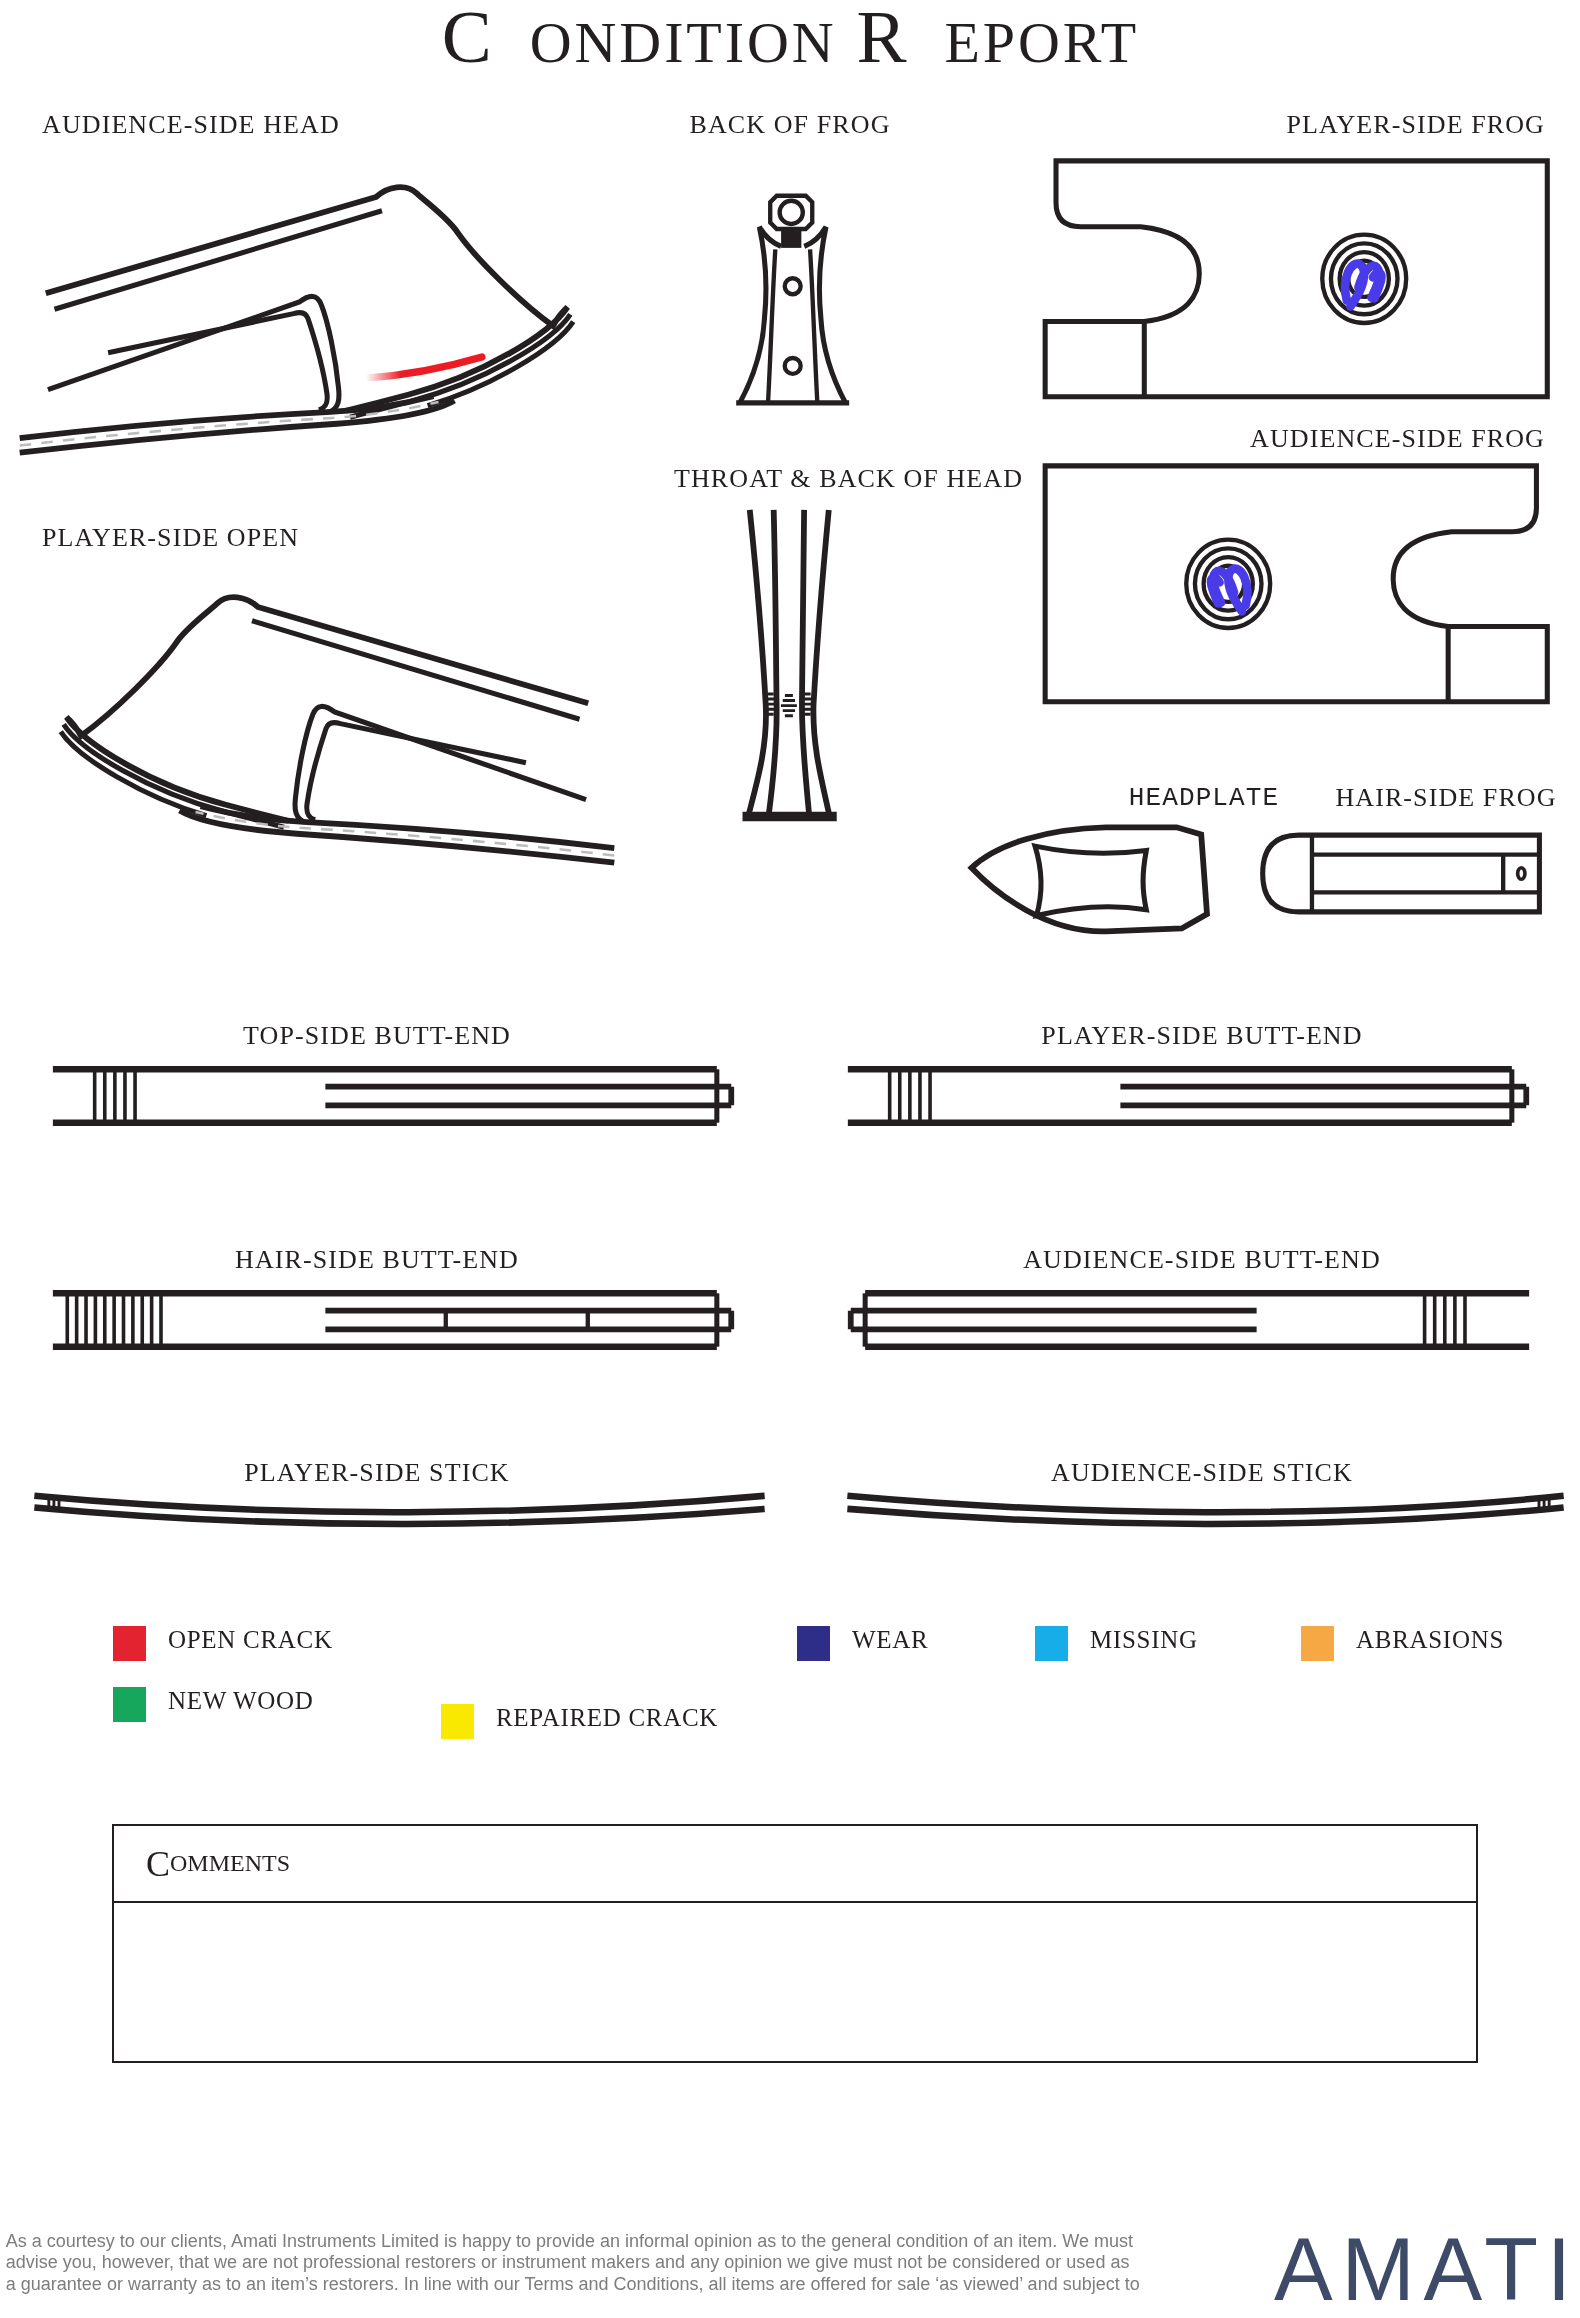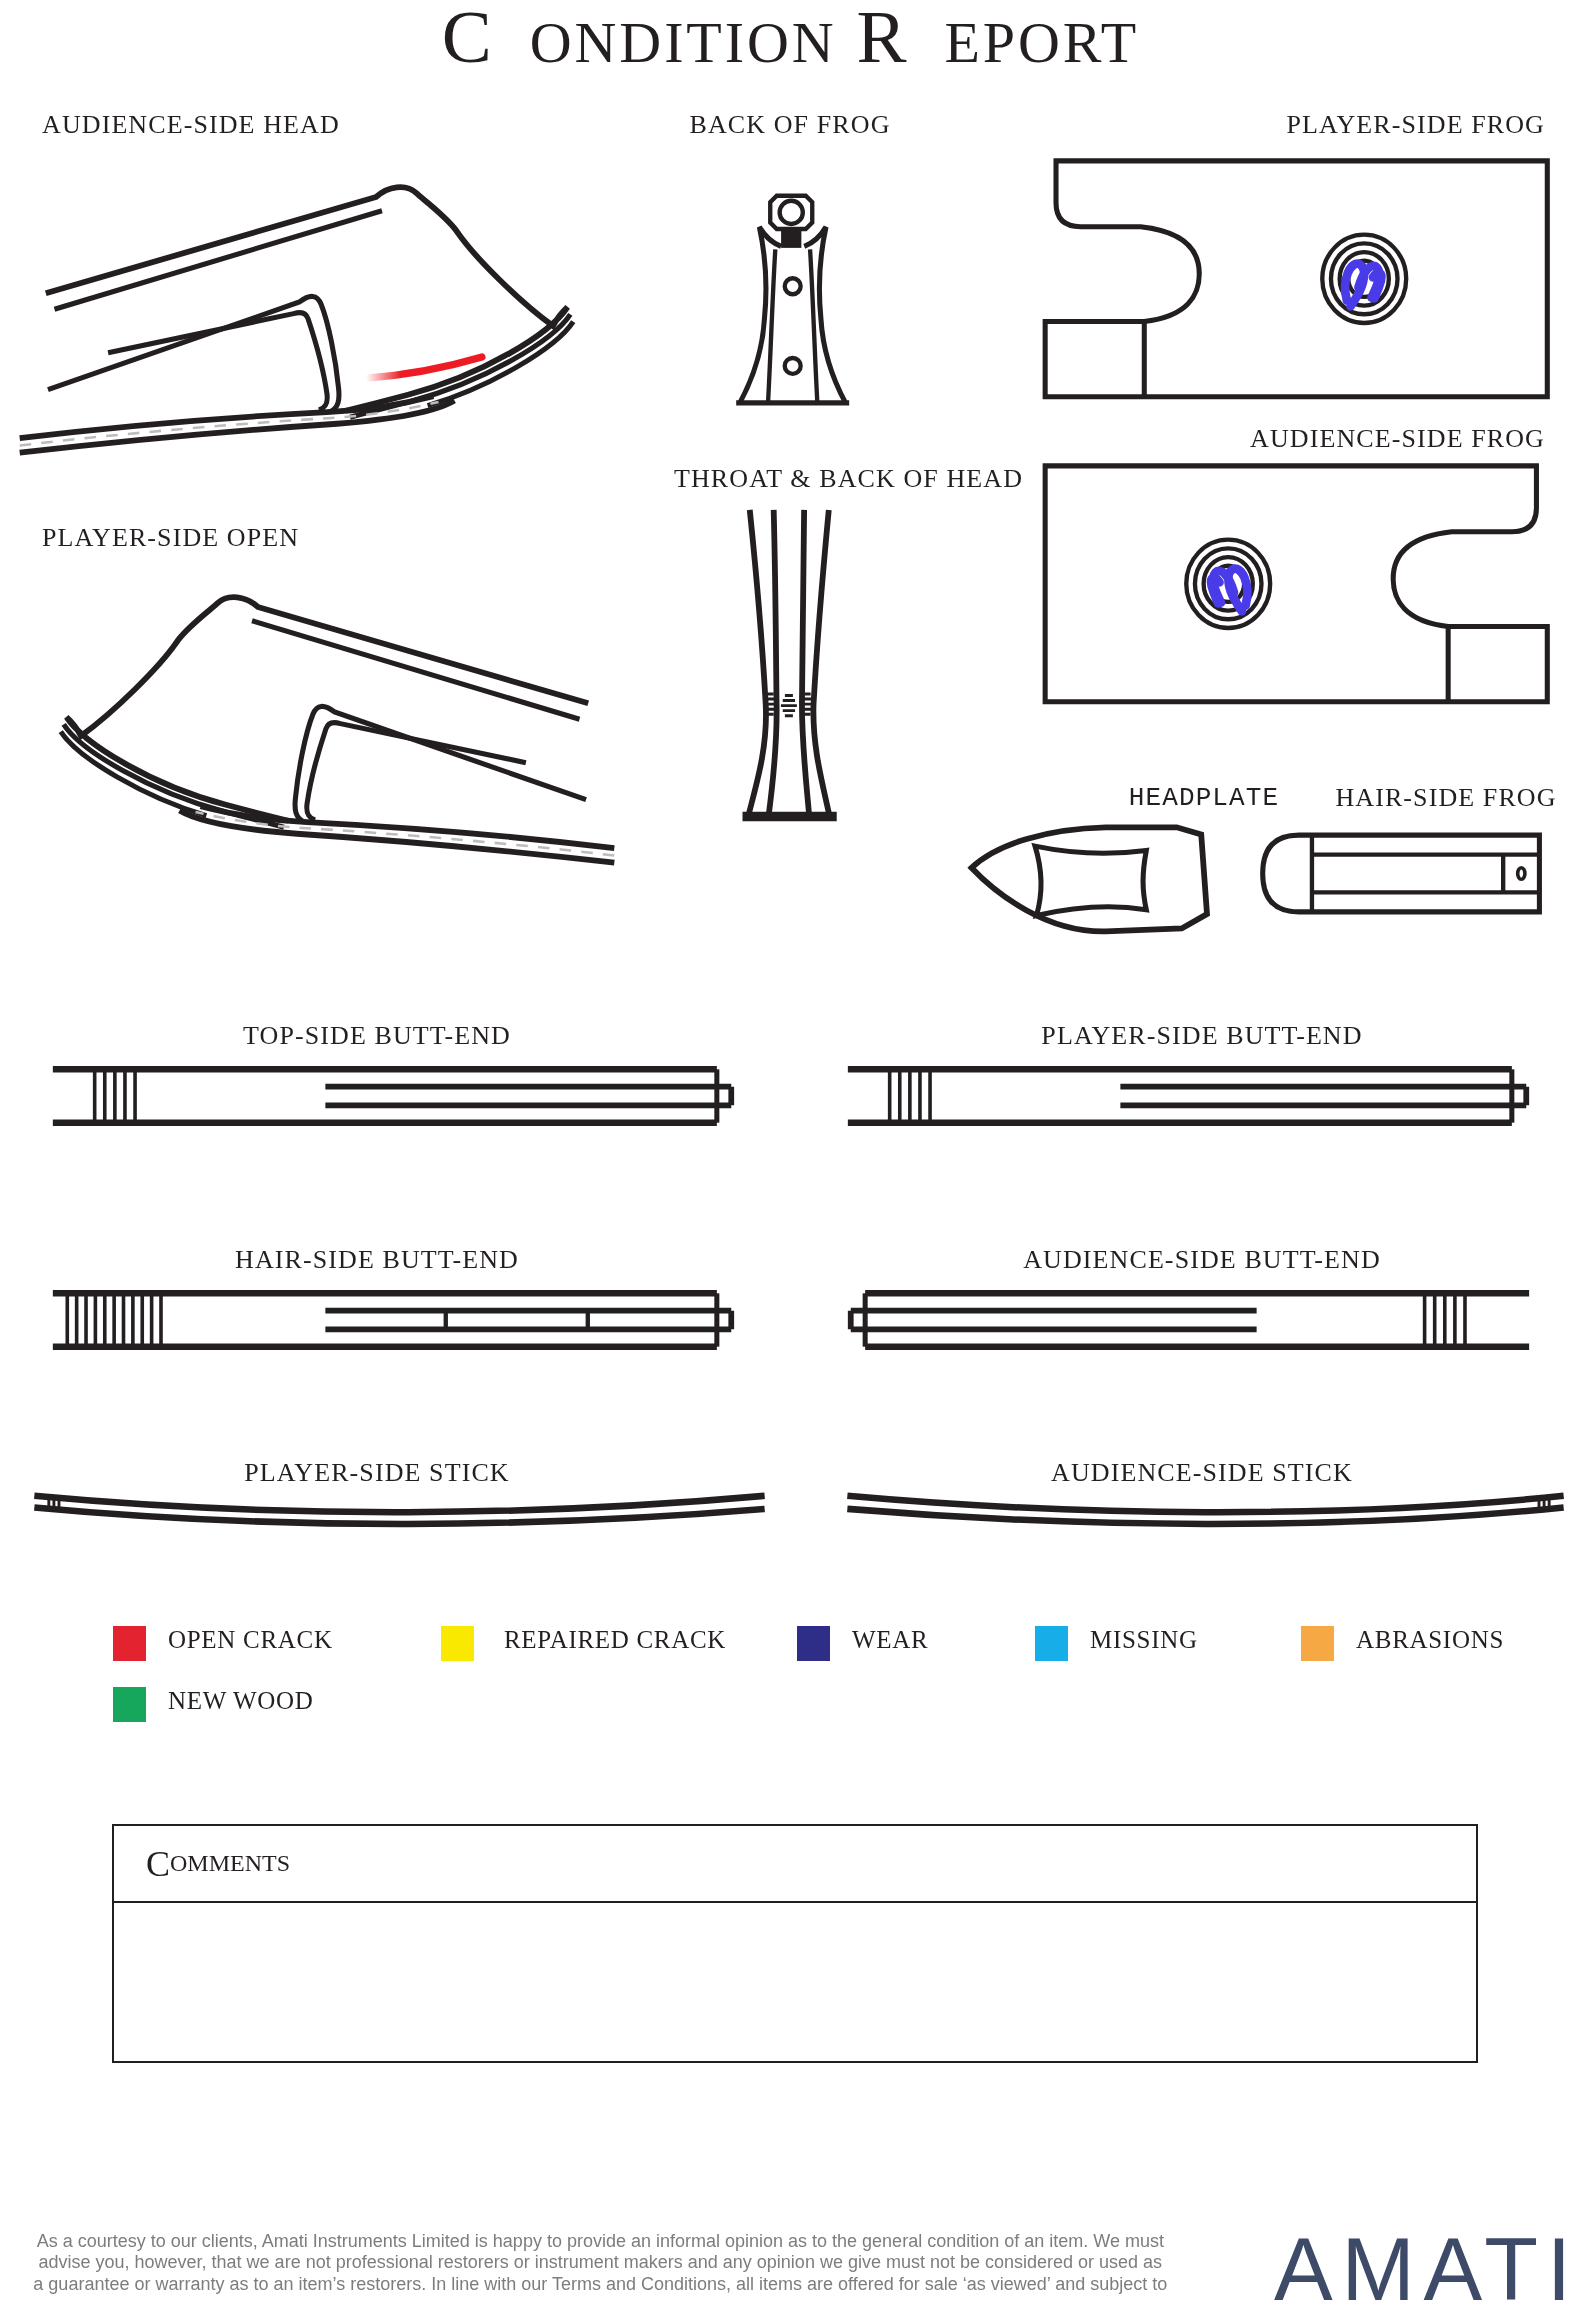--- a/index.html
+++ b/index.html
@@ -28,21 +28,21 @@
   .legend-item { position:absolute; display:flex; align-items:flex-start; }
   .legend-swatch { width:33px; height:35px; margin-right:22px; flex:0 0 auto; }
   .legend-label { color:var(--ink); font-size:25px; letter-spacing:0.7px; white-space:nowrap; font-family:"Liberation Serif", serif; }
 
   .comments-box { position:absolute; left:112px; top:1824px; width:1366px; height:239px; border:2.9px solid var(--ink); background:#fff; }
   .comments-header { height:77px; border-bottom:2.9px solid var(--ink); display:flex; align-items:center; padding-left:32px; color:var(--ink); }
   .comments-header .big { font-size:36px; }
   .comments-header .small { font-size:24px; }
   .comments-body { width:100%; height:157px; border:0; outline:none; resize:none; font-family:"Liberation Serif", serif; font-size:22px; padding:7.2px 14.5px; background:transparent; }
 
-  .footer-text { position:absolute; left:5.8px; top:2231px; width:1189px; color:var(--footer-gray); font-family:"Liberation Sans", sans-serif; font-size:18px; line-height:21.4px;text-align:center; }
+  .footer-text { position:absolute; left:5.8px; top:2231px; width:1189px; color:var(--footer-gray); font-family:"Liberation Sans", sans-serif; font-size:18px; line-height:21.4px; }
   .amati-logo { position:absolute; left:1274px; top:2225px; width:304px; text-align:right; color:var(--logo-navy); font-family:"Liberation Sans", sans-serif; font-size:88px; letter-spacing:8.7px; line-height:1; font-weight:400; transform:scaleY(1.02); }
 </style>
 </head>
 <body>
 
 <div class="page">
 
   <div class="page-title">
     <span class="big">C</span><span class="small">ONDITION</span><span class="wordgap"></span><span class="big">R</span><span class="small">EPORT</span>
   </div>
@@ -219,21 +219,21 @@
       <path class="ln" stroke-width="9" d="M 6 8 C 320 36 680 40 994 8"></path>
       <path class="ln" stroke-width="9" d="M 6 26 C 320 52 680 56 994 24"></path>
       <path class="ln" stroke-width="4" d="M 960 12 V 29 M 967 11 V 28 M 974 10 V 27"></path>
     </svg>
   </div>
 
   <div class="legend-item" style="left:113px; top:1626px;">
     <div class="legend-swatch" style="background: rgb(227, 35, 48);"></div>
     <div class="legend-label">OPEN CRACK</div>
   </div>
-  <div class="legend-item" style="left:441px; top:1626px;gap:8px;">
+  <div class="legend-item" style="left:441px; top:1704px;">
     <div class="legend-swatch" style="background: rgb(249, 232, 0);"></div>
     <div class="legend-label">REPAIRED CRACK</div>
   </div>
   <div class="legend-item" style="left:797px; top:1626px;">
     <div class="legend-swatch" style="background: rgb(46, 45, 135);"></div>
     <div class="legend-label">WEAR</div>
   </div>
   <div class="legend-item" style="left:1035px; top:1626px;">
     <div class="legend-swatch" style="background: rgb(22, 173, 233);"></div>
     <div class="legend-label">MISSING</div>

